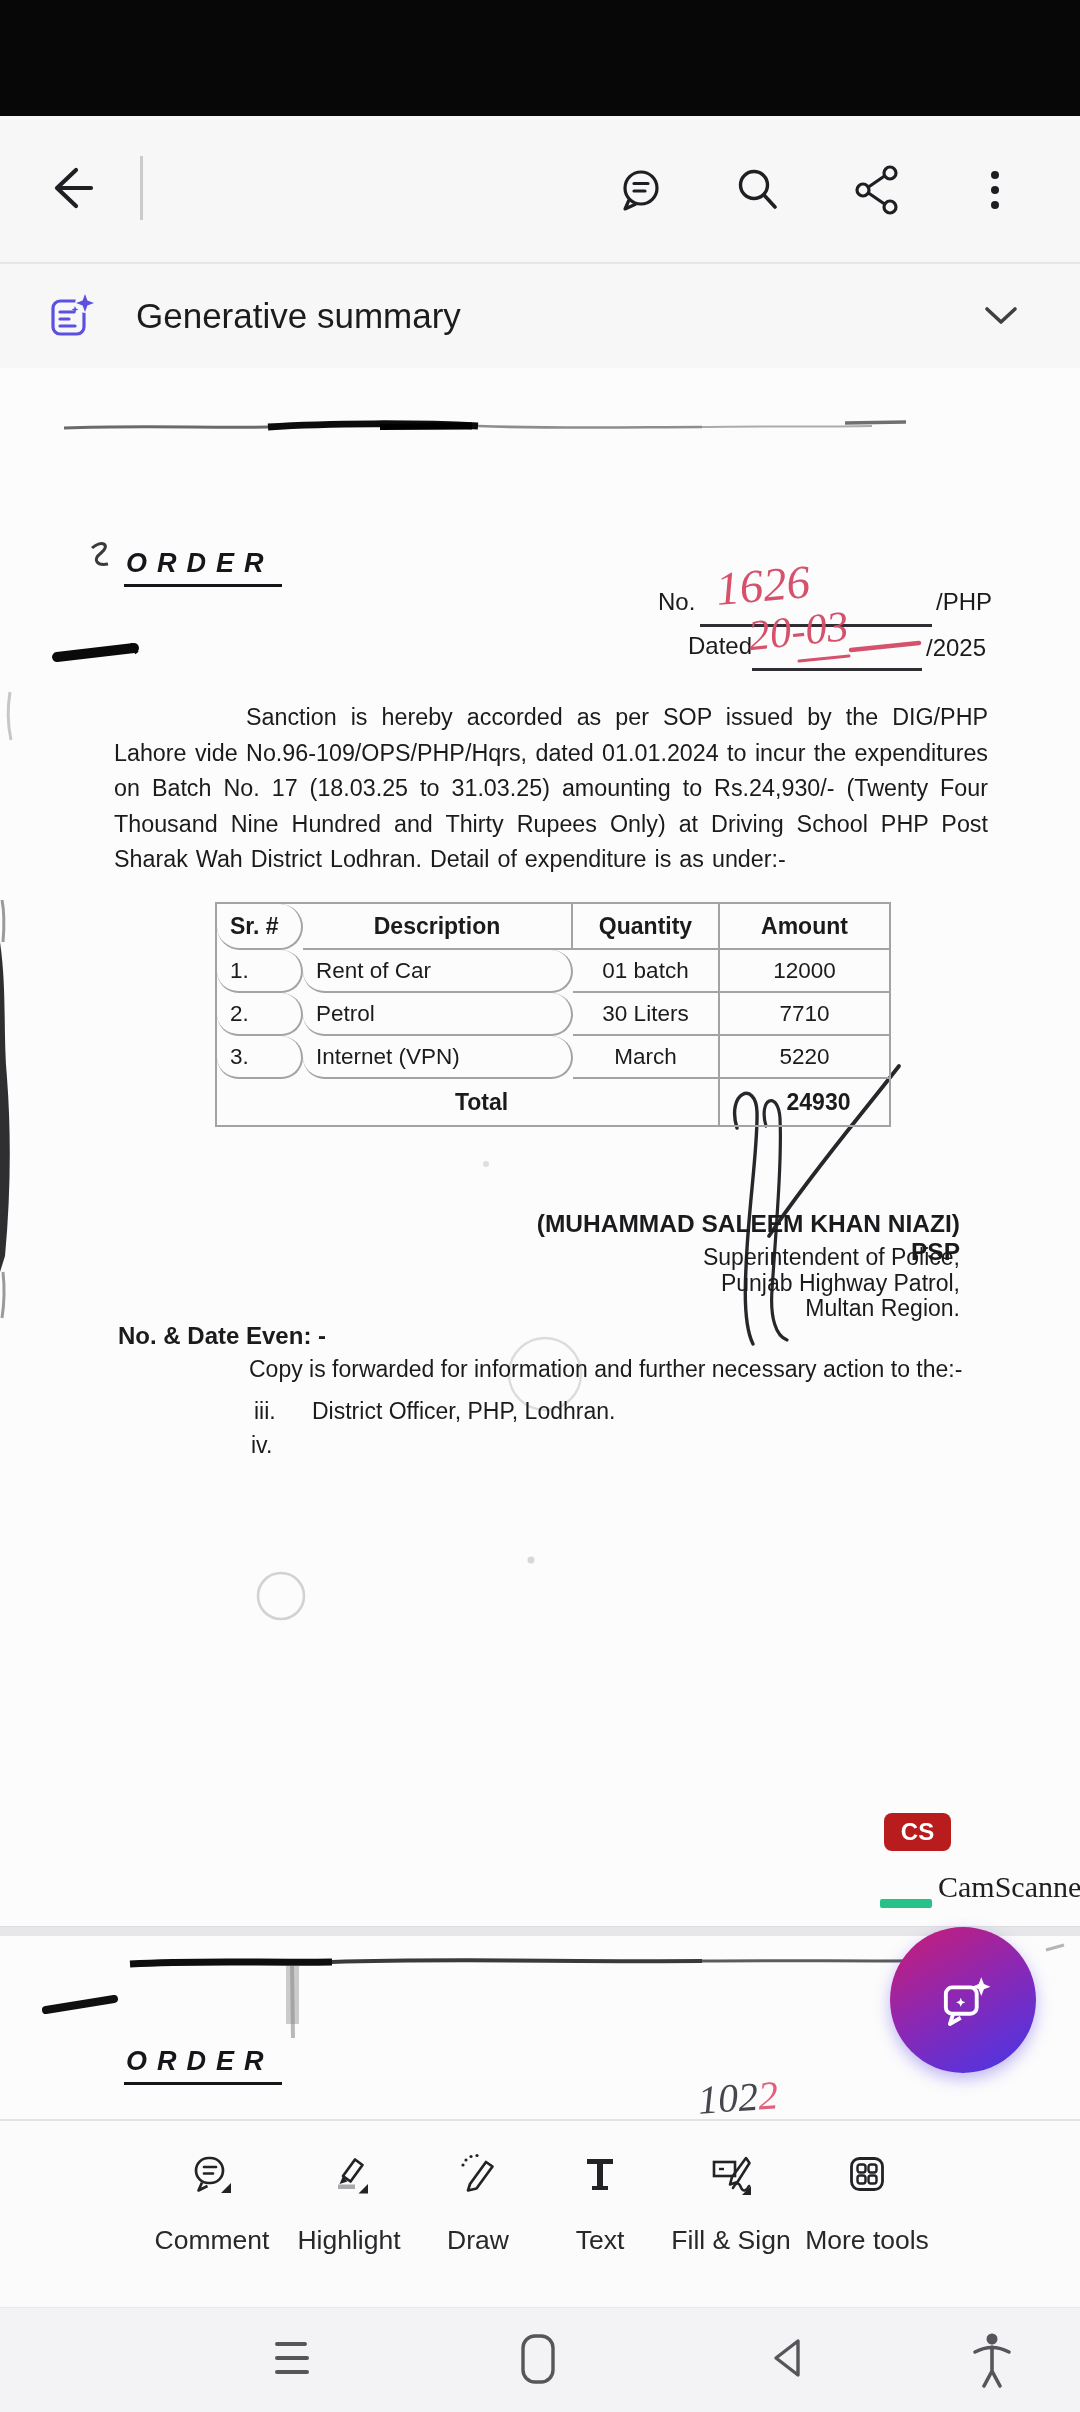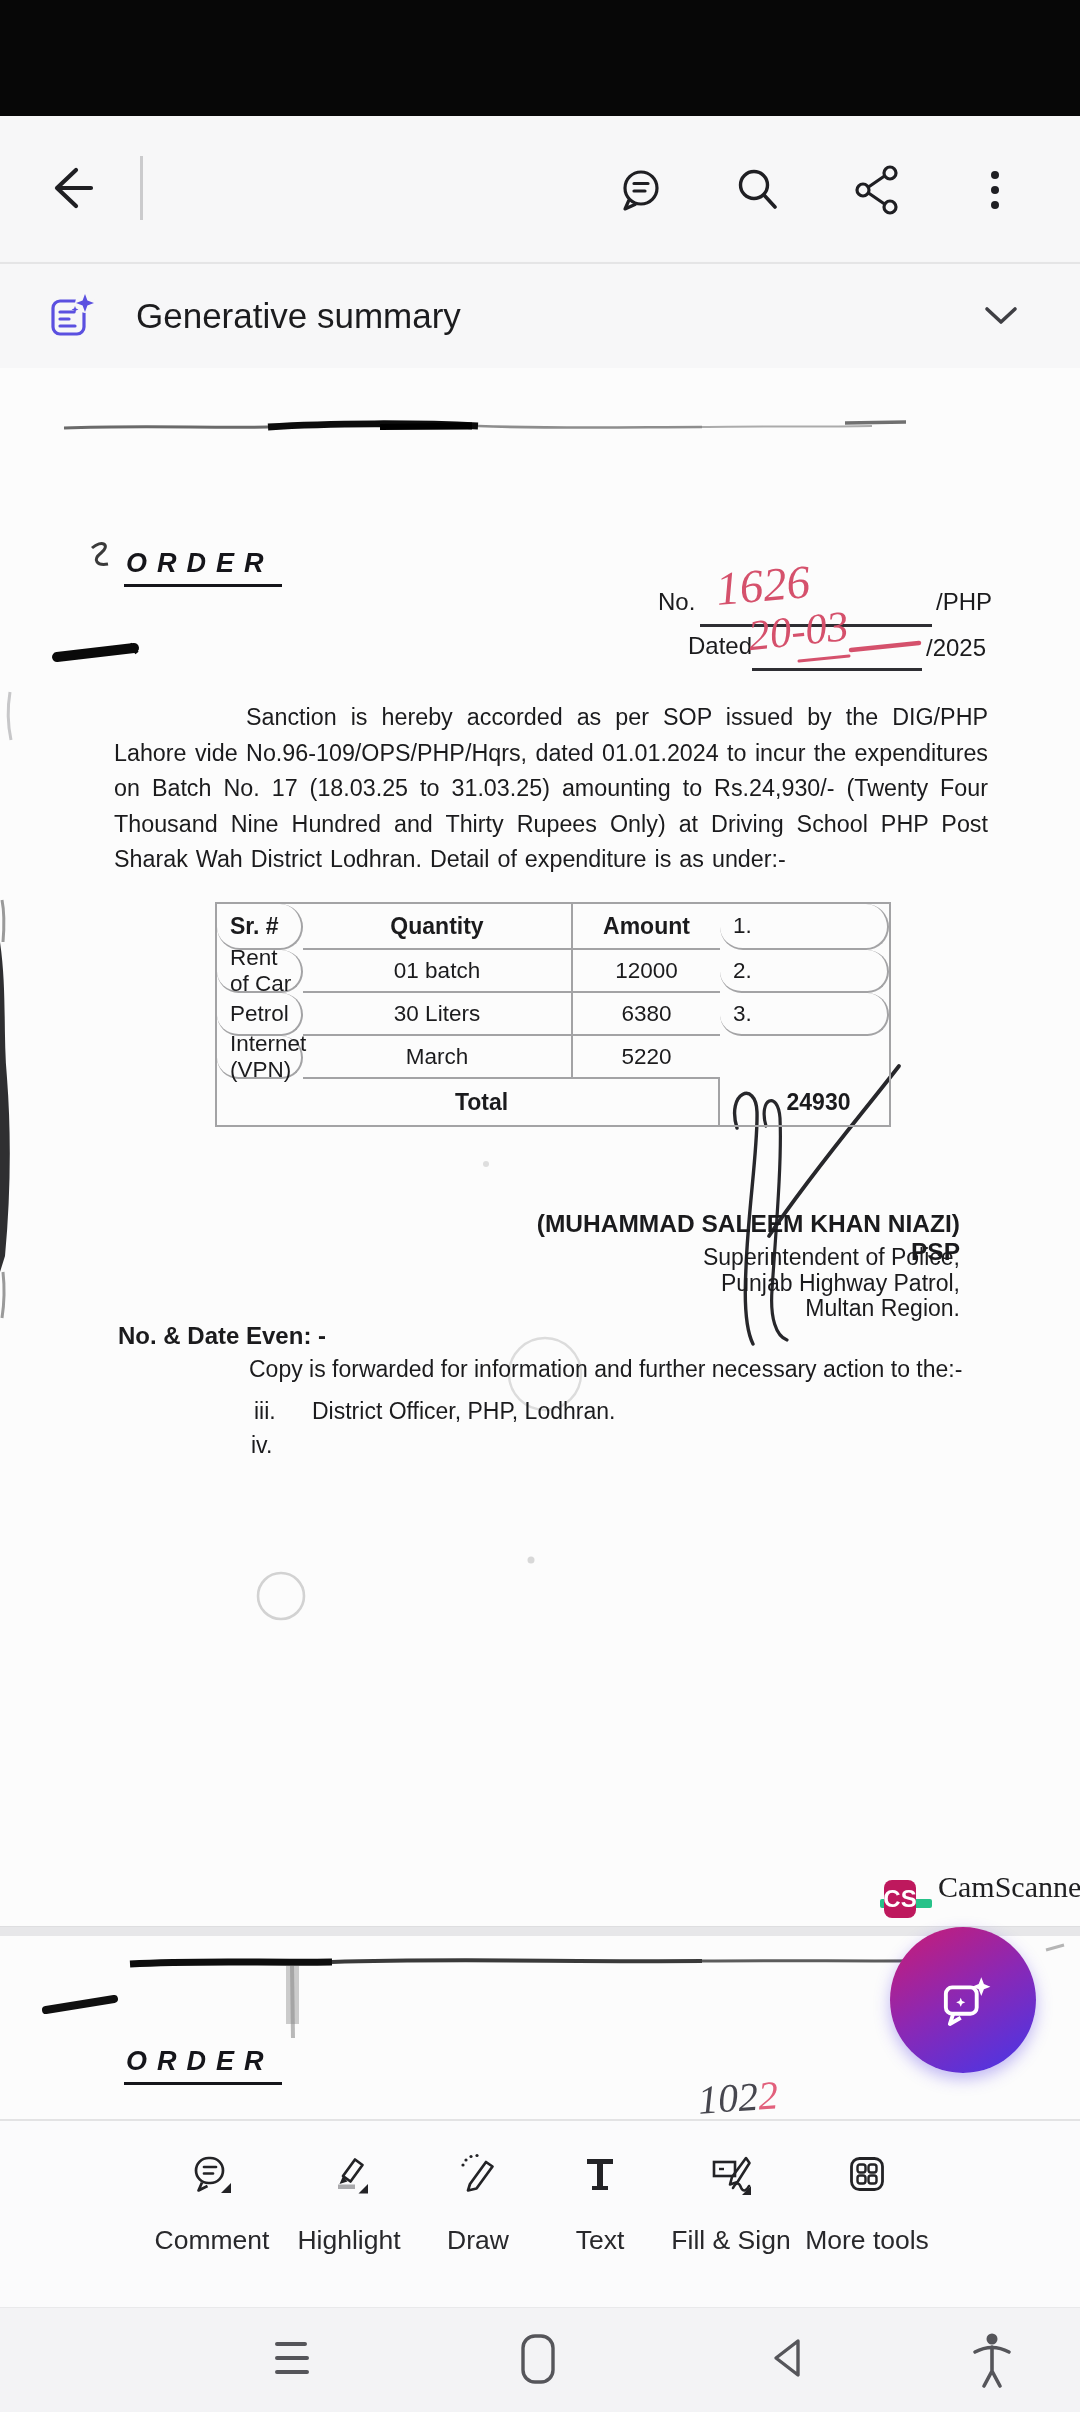--- a/index.html
+++ b/index.html
@@ -35,21 +35,21 @@
               grid-template-rows:46px 43px 43px 43px 46px;
               border:2px solid #a3a3a5;background:transparent;color:#1b1b1d;}
   .scan-table .c{border-right:2px solid #a3a3a5;border-bottom:2px solid #a3a3a5;
                  display:flex;align-items:center;font-size:22.5px;}
   .scan-table .c.last{border-right:none;}
   .scan-table .c.bot{border-bottom:none;padding-left:28px;}
   .scan-table .hd{font-weight:bold;font-size:23px;}
   .ctr{justify-content:center;}
   .pl{padding-left:13px;border-radius:23px;}
   .sig-t{position:absolute;left:508px;width:452px;text-align:right;font-size:23px;color:#1b1b1d;}
-  .cs-badge{position:absolute;left:884px;top:1880px;width:32px;height:38px;background:#be185d;
+  .cs-badge{position:absolute;left:884px;top:1813px;width:67px;height:38px;background:#b91c1c;
             border-radius:8px;display:flex;align-items:center;justify-content:center;
             color:#fff;font-weight:bold;font-size:24px;}
   .cs-green{position:absolute;left:880px;top:1899px;width:52px;height:9px;background:#27c289;border-radius:2px;}
   .cam-name{position:absolute;left:938px;top:1870px;font-family:"Liberation Serif",serif;
             font-size:30px;color:#202022;}
 </style>
 </head>
 <body>
 
 <div id="screen">
@@ -149,32 +149,33 @@
 
     <div class="t" style="left:688px;top:264px;font-size:24px">Dated</div>
     <div class="doc-line" style="left:752px;top:300px;width:170px"></div>
     <div class="ink" style="left:748px;top:238px;font-size:43px;transform:rotate(-6deg)">20-03</div>
     <div class="t" style="left:926px;top:266px;font-size:24px">/2025</div>
 
     <div class="para" style="top:332px">Sanction is hereby accorded as per SOP issued by the DIG/PHP Lahore vide No.96-109/OPS/PHP/Hqrs, dated 01.01.2024 to incur the expenditures on Batch No. 17 (18.03.25 to 31.03.25) amounting to Rs.24,930/- (Twenty Four Thousand Nine Hundred and Thirty Rupees Only) at Driving School PHP Post Sharak Wah District Lodhran. Detail of expenditure is as under:-</div>
 
     <div class="scan-table" style="top:534px">
       <div class="c hd pl">Sr. #</div>
+      <div class="c hd ctr">Description</div>
       <div class="c hd ctr">Quantity</div>
       <div class="c hd ctr last">Amount</div>
 
       <div class="c pl">1.</div>
       <div class="c pl">Rent of Car</div>
       <div class="c ctr">01 batch</div>
       <div class="c ctr last">12000</div>
 
       <div class="c pl">2.</div>
       <div class="c pl">Petrol</div>
       <div class="c ctr">30 Liters</div>
-      <div class="c ctr last">6380</div>
+      <div class="c ctr last">7710</div>
 
       <div class="c pl">3.</div>
       <div class="c pl">Internet (VPN)</div>
       <div class="c ctr">March</div>
       <div class="c ctr last">5220</div>
 
       <div class="c hd ctr bot" style="grid-column:1/4">Total</div>
       <div class="c hd ctr last bot">24930</div>
     </div>
 

